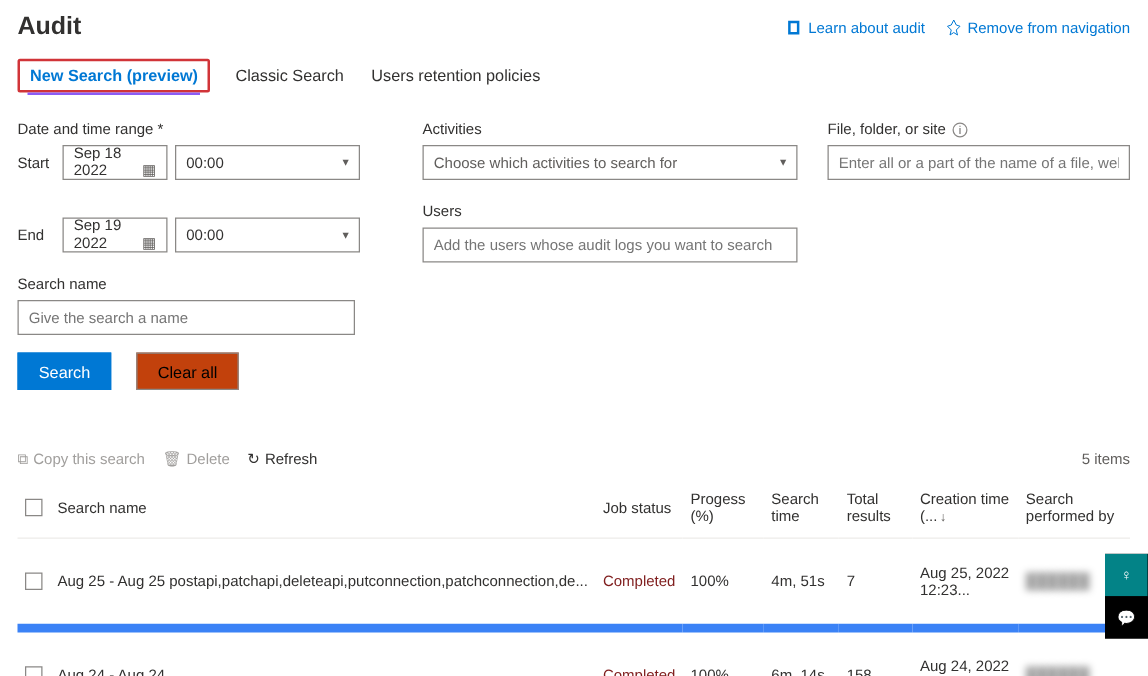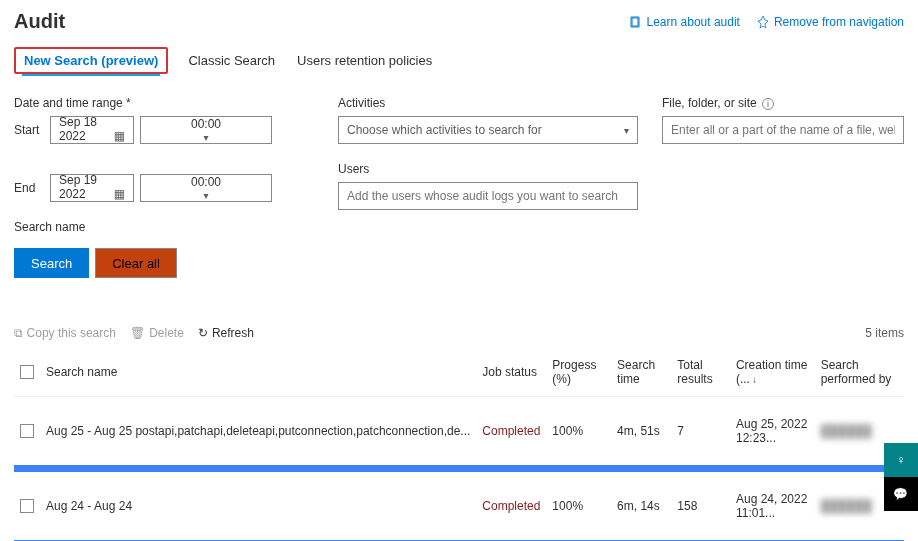--- a/index.html
+++ b/index.html
@@ -11,21 +11,21 @@
     padding: 10px 14px;
     width: 918px;
   }
   .header-row { display: flex; justify-content: space-between; align-items: center; margin-bottom: 14px; }
   .page-title { font-size: 20px; font-weight: 700; }
   .header-links { display: flex; gap: 16px; font-size: 12px; }
   .header-link { display: flex; align-items: center; gap: 4px; color: #0078d4; cursor: pointer; }
   .header-link span.icon { width: 14px; height: 14px; display:inline-flex; align-items:center; justify-content:center; }
   .tabs { display: flex; gap: 18px; border-bottom: 0; margin-bottom: 22px; }
   .tab { padding: 6px 2px; cursor: pointer; font-size: 13px; color: #323130; }
-  .tab.active { color: #0078d4; border-bottom: 2px solid #0ea5e9; font-weight: 600; }
+  .tab.active { color: #0078d4; border-bottom: 2px solid #8b5cf6; font-weight: 600; }
   .tab-highlight {
     border: 2px solid #d13438;
     padding: 4px 6px;
     border-radius: 2px;
     display:inline-block;
   }
   .form-area { display: grid; grid-template-columns: 300px 300px 1fr; gap: 14px 24px; margin-bottom: 4px; }
   .col { display: flex; flex-direction: column; gap: 6px; }
   .field-label { font-size: 12px; font-weight: 400; color: #323130; }
   .row { display: flex; align-items: center; gap: 6px; }
@@ -34,26 +34,26 @@
     border: 1px solid #8a8886;
     height: 28px;
     padding: 0 8px;
     font-size: 12px;
     background: #fff;
     display: flex;
     align-items: center;
     justify-content: space-between;
   }
   .date-input { width: 84px; align-items: flex-end; }
-  .time-input { width: 132px; flex-direction: column; }
+  .time-input { width: 148px; }
   .chevron { font-size: 10px; color: #605e5c; }
   .cal-icon { font-size: 12px; color: #605e5c; }
   .full-input { width: 100%; }
   .searchname-input { width: 270px; }
-  .btn-row { display:flex; gap: 6px; margin-top: 8px; align-items: center; }
+  .btn-row { display:flex; gap: 20px; margin-top: 8px; align-items: center; }
   .btn { height: 30px; padding: 0 16px; font-size: 13px; border: 1px solid #8a8886; cursor: pointer; background:#c2410c; }
   .btn.primary { background: #0078d4; color: #fff; border-color: #0078d4; }
   .toolbar { display:flex; justify-content: space-between; align-items:center; margin-top: 48px; padding-bottom: 8px; color:#605e5c;}
   .toolbar-left { display:flex; gap: 14px; align-items:center; }
   .toolbar-left .tb-btn { display:flex; align-items:center; gap:4px; color: #a19f9d; cursor: pointer; }
   .toolbar-left .tb-btn.active { color: #323130; }
   .item-count { font-size:12px; }
   table { width: 100%; border-collapse: collapse; font-size: 12px; }
   th { text-align: left; font-weight: 400; color: #323130; padding: 10px 6px; border-bottom: 1px solid #edebe9; }
   td { padding: 20px 6px; border-bottom: 7px solid #3b82f6; color: #323130; }
@@ -122,20 +122,21 @@
         <span>Sep 19 2022</span>
         <span class="cal-icon">▦</span>
       </div>
       <div class="input time-input">
         <span>00:00</span>
         <span class="chevron">▾</span>
       </div>
     </div>
     <div style="height:6px"></div>
     <div class="field-label">Search name</div>
+    <input class="input searchname-input" placeholder="Give the search a name" style="">
     <div class="btn-row">
       <button class="btn primary">Search</button>
       <button class="btn">Clear all</button>
     </div>
   </div>
 
   <div class="col">
     <div class="field-label">Activities</div>
     <div class="input full-input">
       <span style="color:#605e5c">Choose which activities to search for</span>

